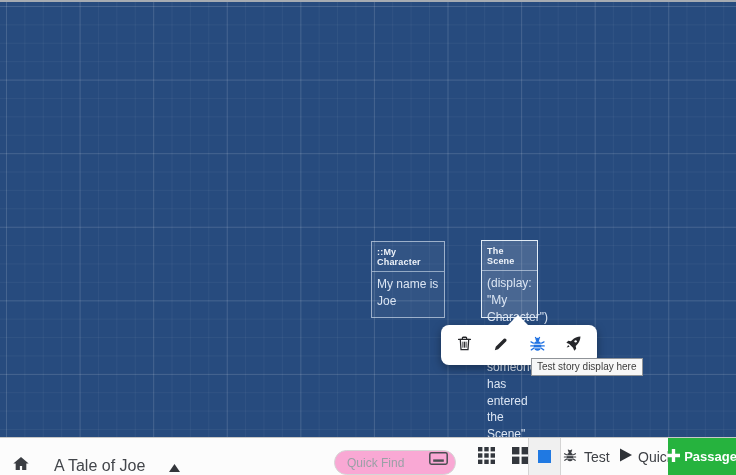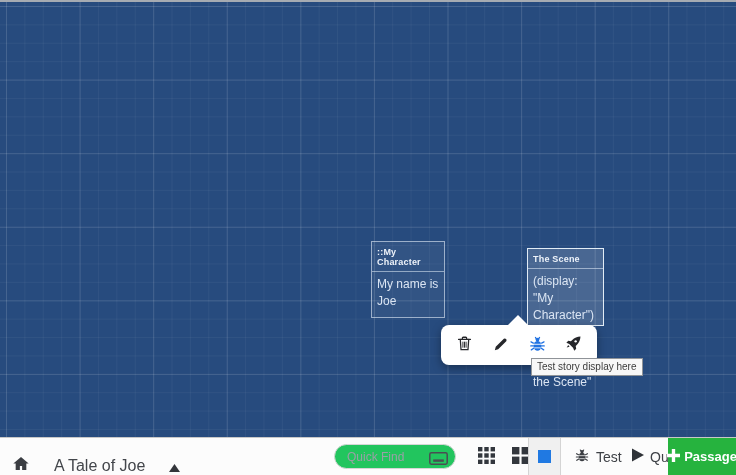--- a/index.html
+++ b/index.html
@@ -17,55 +17,55 @@
     background-size:73.6px 73.6px,73.6px 73.6px,18.4px 18.4px,18.4px 18.4px;
     background-position:6px 6px;}
 
   .passage{position:absolute;box-sizing:border-box;border:1px solid rgba(228,238,249,0.6);
     background:rgba(255,255,255,0.05);color:#eef3fa;cursor:move;}
   .passage.selected{background:rgba(255,255,255,0.16);border-color:rgba(240,247,254,0.92);}
   .ptitle{font-size:9px;font-weight:bold;padding:5px 5px 4px;
     border-bottom:1px solid rgba(228,238,249,0.55);letter-spacing:.2px;}
   .pbody{font-size:12px;padding:4px 5px;line-height:1.4;color:#dbe5f3;}
   #passage-my-character{left:371px;top:241px;width:74px;height:77px;}
-  #passage-the-scene{left:481px;top:248px;width:77px;height:78px;margin-left:46px;}
+  #passage-the-scene{left:481px;top:240px;width:57px;height:78px;}
 
   .passage-popup{position:absolute;left:441px;top:325px;width:156px;height:40px;background:#fff;
     border-radius:8px;box-shadow:0 3px 10px rgba(0,0,0,0.35);display:flex;align-items:center;
     justify-content:space-evenly;z-index:4;}
   .passage-popup::before{content:"";position:absolute;top:-10px;left:66px;width:0;height:0;
     border-left:11px solid transparent;border-right:11px solid transparent;border-bottom:11px solid #fff;}
   .popup-btn{width:26px;height:26px;display:flex;align-items:center;justify-content:center;
     color:#26272b;background:none;border:none;padding:0;cursor:pointer;}
   .popup-btn.active{color:#2273e2;}
 
   .tooltip{position:absolute;left:531px;top:358px;background:#f7f7f7;border:1px solid #8f9398;
     color:#3c3c3c;font-size:10px;padding:2px 5px 3px;z-index:5;white-space:nowrap;}
 
   
   .toolbar{position:absolute;left:0;bottom:0;width:736px;height:38px;background:#fcfcfc;
     border-top:1px solid #c8c8c8;box-sizing:border-box;color:#3e4146;z-index:3;}
   .tb-left{position:absolute;left:12px;top:0;height:100%;display:flex;align-items:flex-end;gap:24px;
     background:none;border:none;padding:0;cursor:pointer;color:#3e4146;}
   .story-title{font-size:16px;color:#43464b;}
-  .quick-find{position:absolute;left:334px;top:6px;width:122px;height:25px;box-sizing:border-box;
-    border:1px solid #d6d6d6;border-radius:13px;background:#22c55e;padding:0 30px 0 12px;
+  .quick-find{position:absolute;left:334px;top:12px;width:122px;height:25px;box-sizing:border-box;
+    border:1px solid #d6d6d6;border-radius:13px;background:#f9a8d4;padding:0 30px 0 12px;
     font-size:12px;color:#555;outline:none;font-family:"Liberation Sans",sans-serif;}
   .quick-find::placeholder{color:#9aa0a6;}
   .kb-icon{position:absolute;left:429px;top:13px;color:#4a4d52;pointer-events:none;}
   .zoom-btn{position:absolute;top:8px;width:22px;height:22px;display:flex;align-items:center;
     justify-content:center;background:none;border:none;color:#33373d;padding:0;cursor:pointer;}
   #zoom-small{left:475px;}
   #zoom-large{left:509px;}
   .zoom-current{position:absolute;left:528px;top:0;width:33px;height:100%;background:#f0f0f0;
     border:none;border-left:1px solid #d4d4d4;border-right:1px solid #d4d4d4;display:flex;
     align-items:center;justify-content:center;box-sizing:border-box;padding:0;cursor:pointer;}
   .blue-square{width:13px;height:13px;background:#2079e2;}
   .tb-btn{position:absolute;top:0;height:100%;display:flex;align-items:center;gap:6px;
-    background:none;border:none;font-size:14px;color:#3e4146;padding:12px;cursor:pointer;
+    background:none;border:none;font-size:14px;color:#3e4146;padding:0;cursor:pointer;
     font-family:"Liberation Sans",sans-serif;}
   #test-btn{left:562px;}
   #play-btn{left:620px;}
   .passage-btn{position:absolute;right:0;top:0;width:68px;height:100%;background:#26b33e;
     color:#fff;display:flex;align-items:center;justify-content:center;gap:4px;border:none;
     font-size:13px;font-weight:bold;cursor:pointer;font-family:"Liberation Sans",sans-serif;text-align:right;}
 </style>
 </head>
 <body>
 

